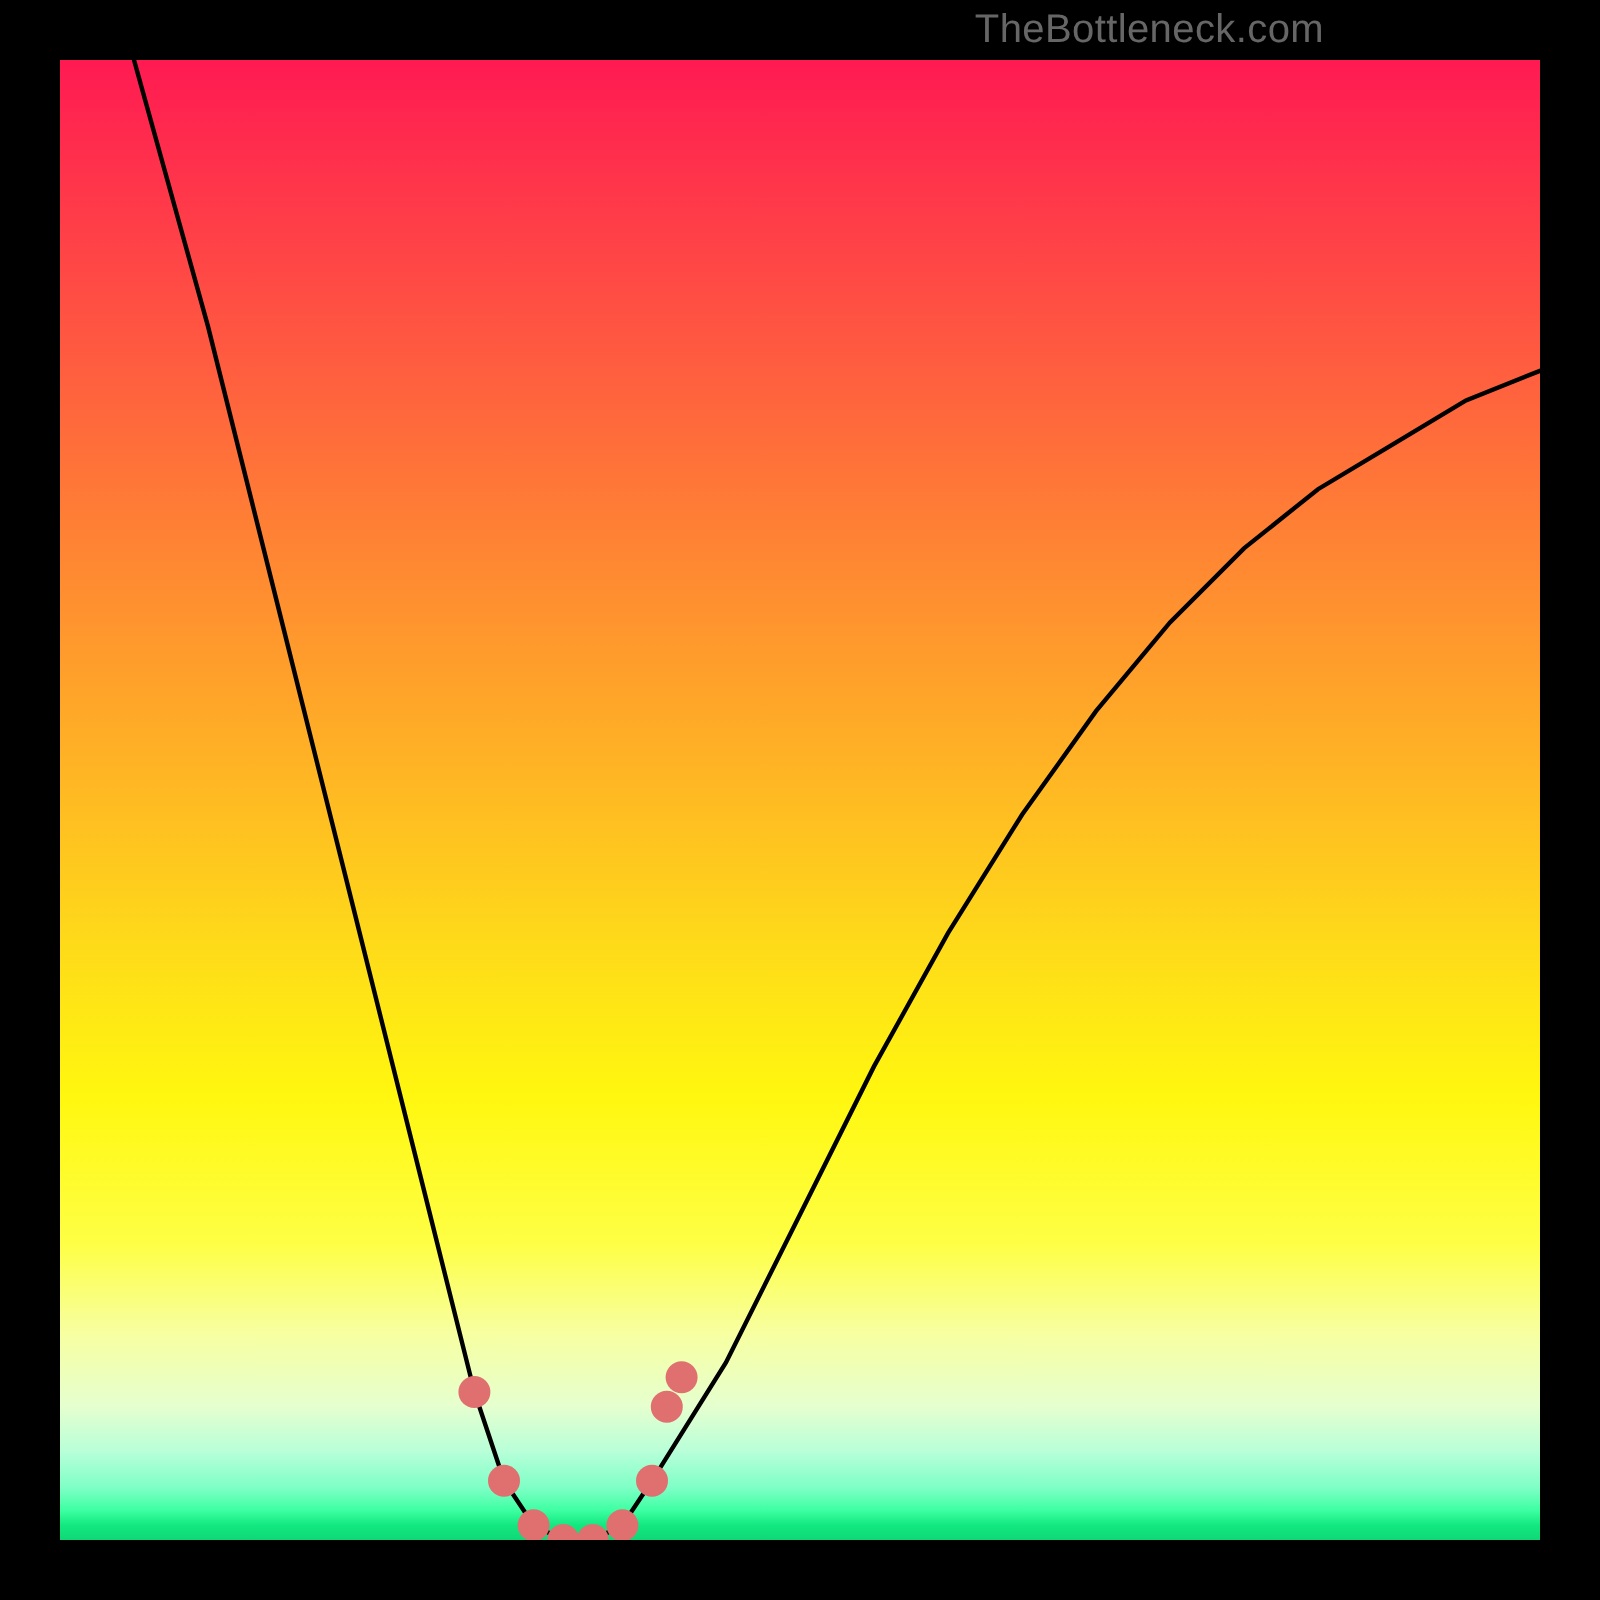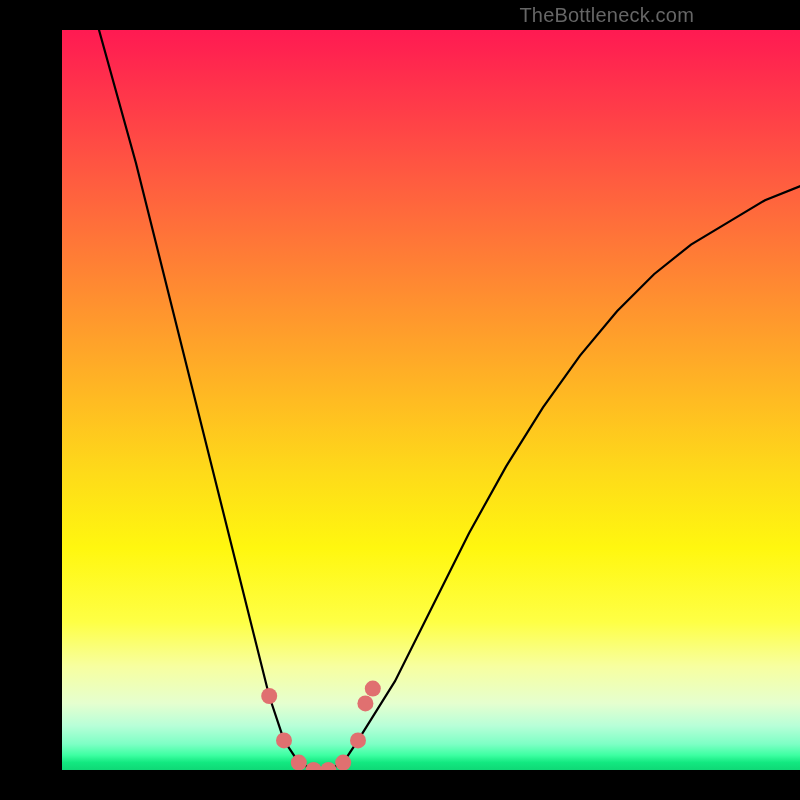--- a/index.html
+++ b/index.html
@@ -9,21 +9,20 @@
     height: 800px;
     overflow: hidden;
     background: #000;
     font-family: Arial, Helvetica, sans-serif;
   }
   .frame {
     position: relative;
     width: 672px;
     height: 800px;
     background: #000;
-    margin-left: 32px;
   }
   .plot-area {
     position: absolute;
     left: 30px;
     top: 30px;
     width: 740px;
     height: 740px;
     background: linear-gradient(
       to bottom,
       #ff1a52 0%,

